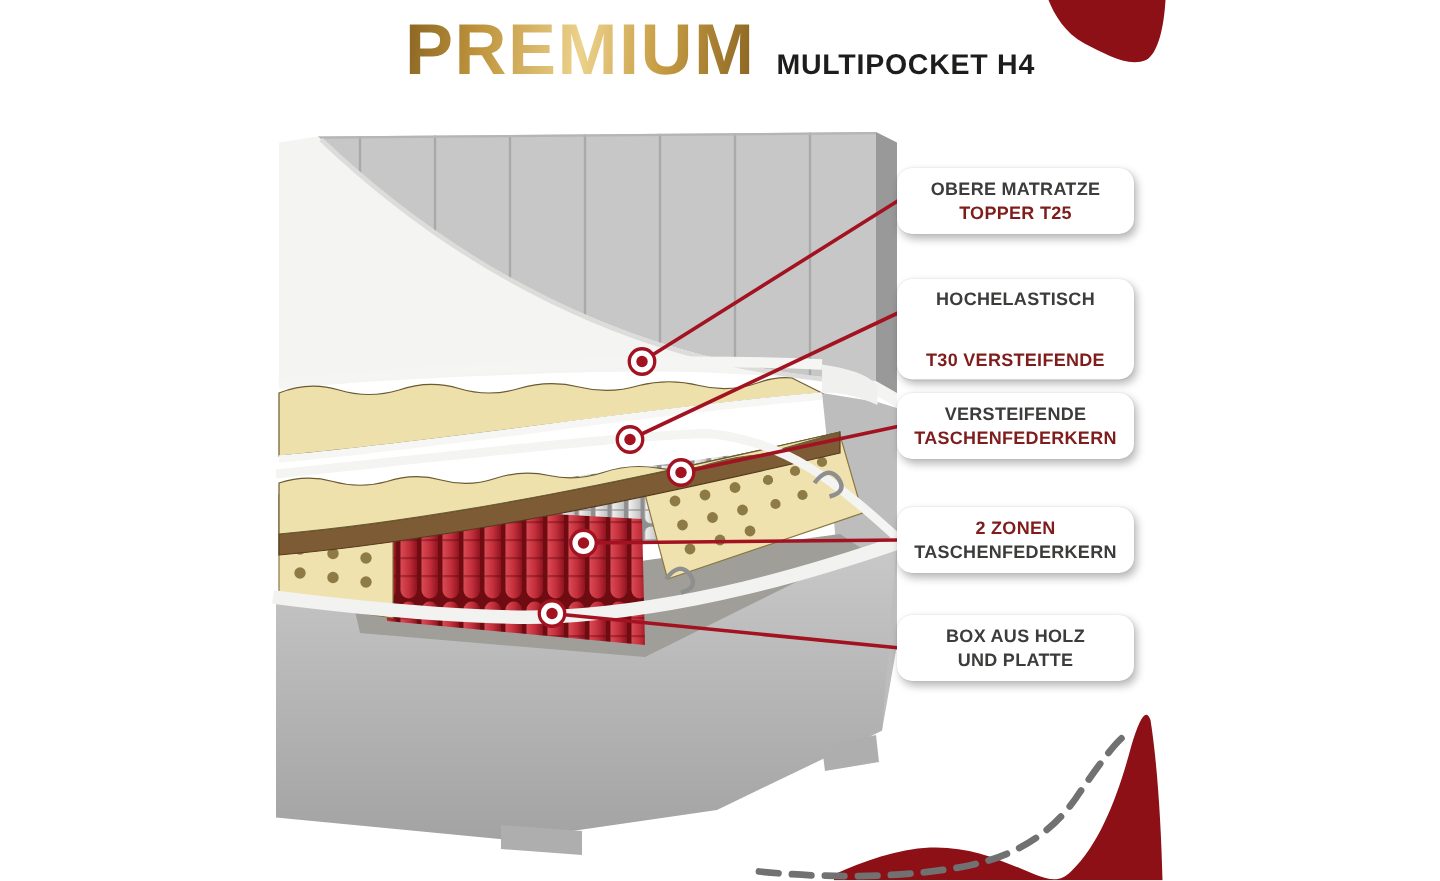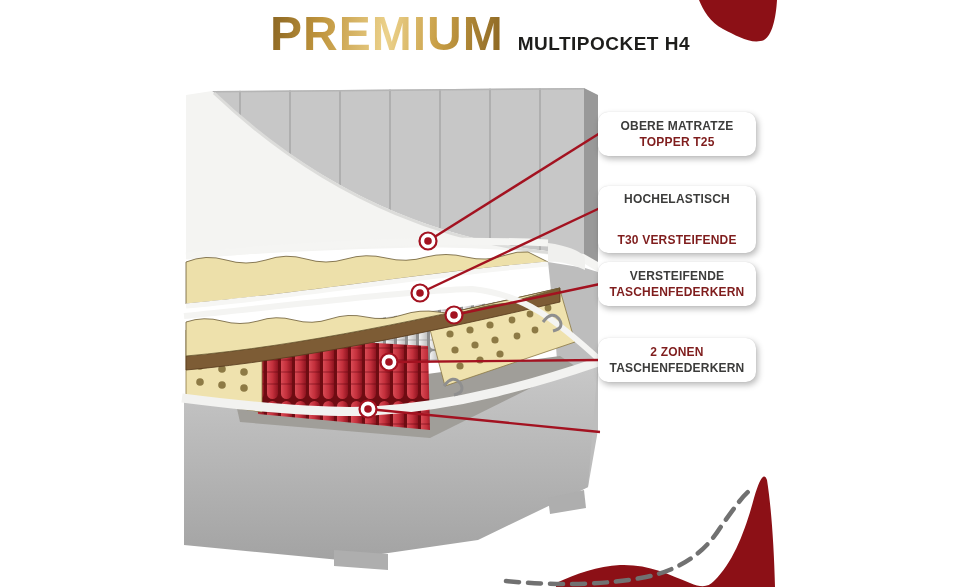--- a/index.html
+++ b/index.html
@@ -182,14 +182,18 @@
     <span class="t-gold">T30 VERSTEIFENDE</span>
   </div>
   <div class="callout" style="top:262px;">
     <span class="t-dark">VERSTEIFENDE</span>
     <span class="t-gold">TASCHENFEDERKERN</span>
   </div>
   <div class="callout" style="top:338px;">
     <span class="t-gold">2 ZONEN</span>
     <span class="t-dark">TASCHENFEDERKERN</span>
   </div>
+  <div class="callout" style="top:410px;">
+    <span class="t-dark">BOX AUS HOLZ</span>
+    <span class="t-dark">UND PLATTE</span>
+  </div>
 
 </div>
 
 </body></html>

